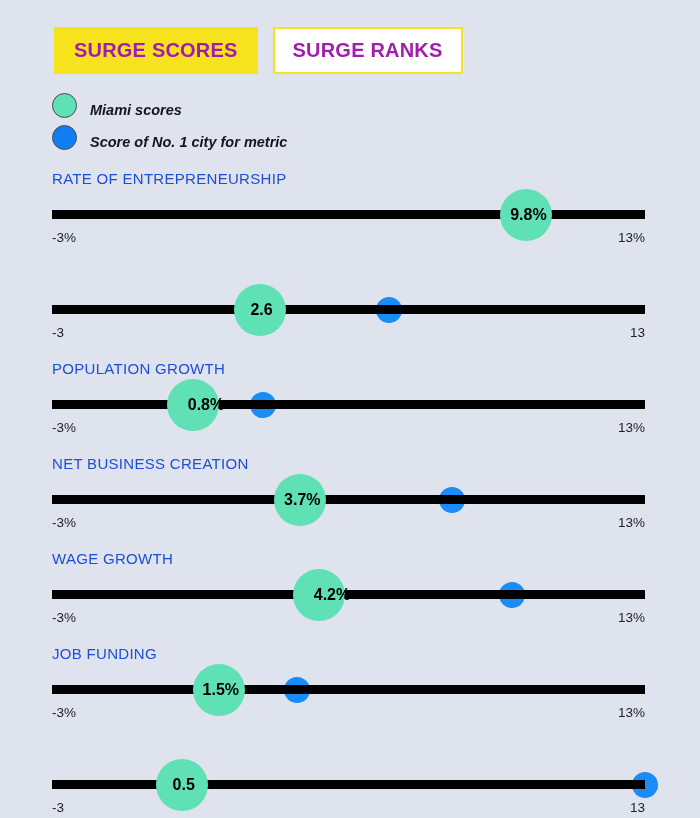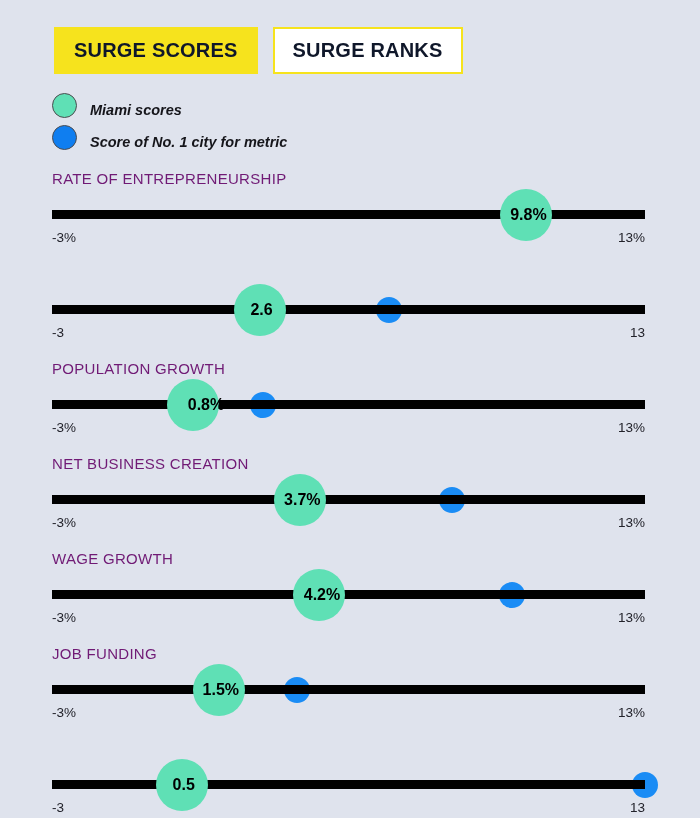--- a/index.html
+++ b/index.html
@@ -22,21 +22,21 @@
     left: 54px;
     top: 27px;
     display: flex;
     gap: 15px;
     align-items: stretch;
   }
   .tab {
     font-size: 20px;
     font-weight: bold;
     letter-spacing: .2px;
-    color: #0f172a;
+    color: #a21caf;
     padding: 11px 18px 12px 18px;
     line-height: 1;
     white-space: nowrap;
     box-sizing: border-box;
   }
   .tab-active {
     background: #f6e31d;
     border: 2px solid #f6e31d;
   }
   .tab-inactive {
@@ -84,21 +84,21 @@
   .metric {
     position: relative;
     height: 95px;
   }
   .metric-title {
     position: absolute;
     left: 52px;
     top: 10px;
     font-size: 15px;
     font-weight: normal;
-    color: #701a75;
+    color: #1d4ed8;
     letter-spacing: .3px;
     white-space: nowrap;
   }
 
   
   .track {
     position: absolute;
     left: 52px;
     top: 44px;
     width: 593px;
@@ -253,21 +253,21 @@
       <div class="axis-max">13%</div>
     </div>
     <div class="metric">
       <div class="metric-title">WAGE GROWTH</div>
       <div class="track">
         <div class="rail"></div>
         <div class="fill" style="width: 266.85px;"></div>
         <div class="dot-blue" style="left: 459.575px;"></div>
         <div class="rail-over"></div>
         <div class="dot-green" style="left: 266.85px;"></div>
-        <div class="dot-green-value" style="left: 270px;">4.2%</div>
+        <div class="dot-green-value" style="left: 280px;">4.2%</div>
       </div>
       <div class="axis-min">-3%</div>
       <div class="axis-max">13%</div>
     </div>
     <div class="metric">
       <div class="metric-title">JOB FUNDING</div>
       <div class="track">
         <div class="rail"></div>
         <div class="fill" style="width: 166.781px;"></div>
         <div class="dot-blue" style="left: 244.612px;"></div>

